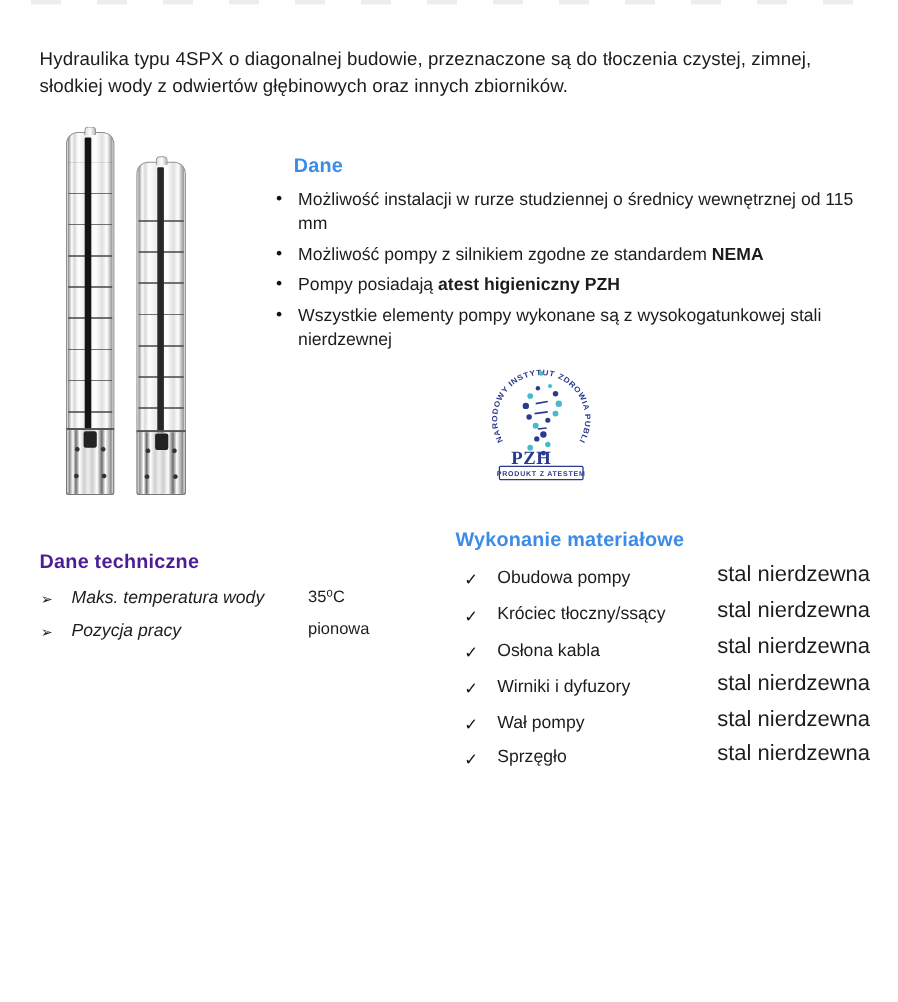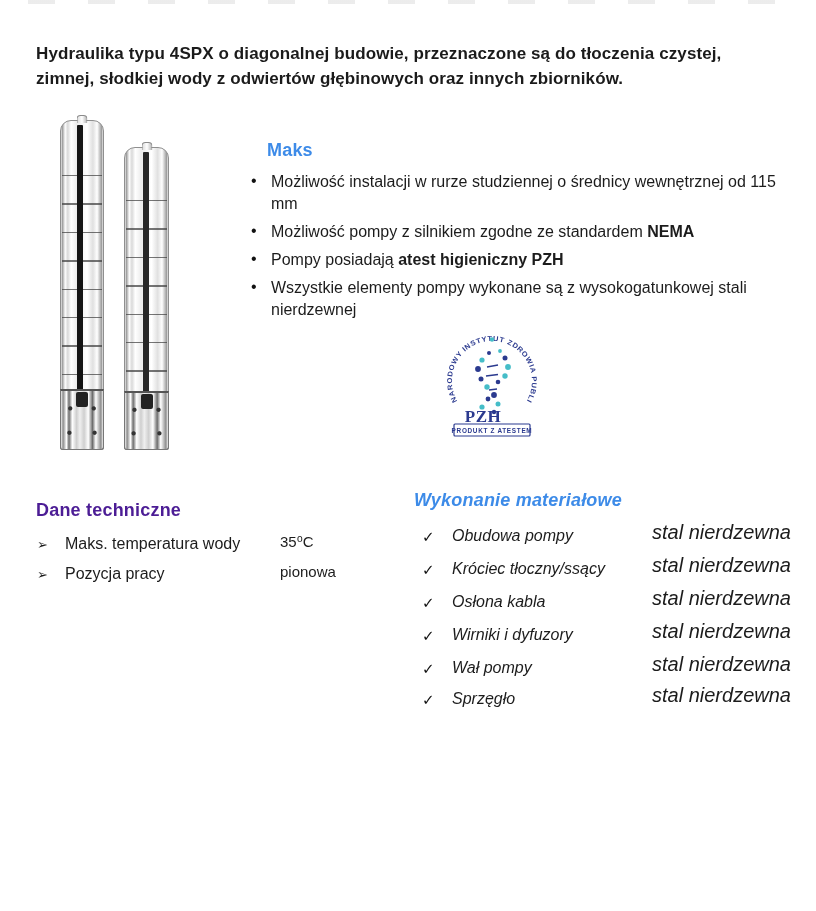--- a/index.html
+++ b/index.html
@@ -13,21 +13,21 @@
   }
   
   .top-remnant{
     position:absolute;top:0;left:28px;right:8px;height:4px;
     background:repeating-linear-gradient(90deg,#e6e6e6 0 27px,transparent 27px 60px);
     opacity:.75;
   }
   
   .intro{
     position:absolute;left:36px;top:24px;width:748px;
-    font-size:17px;line-height:25px;font-weight:bold;color:#1b1b1b;
+    font-size:17px;line-height:25px;font-weight:normal;color:#1b1b1b;
     letter-spacing:.1px;
   }
   
   .pump{position:absolute;}
   .pump-nub{
     position:absolute;top:-5px;left:50%;transform:translateX(-50%);
     width:9px;height:7px;border:1px solid #8a8a8a;border-bottom:none;
     border-radius:4px 4px 0 0;background:linear-gradient(90deg,#ddd,#fff,#bbb);
   }
   .pump-body{
@@ -77,23 +77,23 @@
   .features li .bullet-dot{
     position:absolute;left:6px;top:-1px;font-size:16px;color:#111;
   }
   
   .cert-logo{position:absolute;left:437px;top:329px;width:110px;height:113px;}
   
   .tech{position:absolute;left:36px;top:500px;width:360px;}
   .tech .blue-heading{margin:0 0 14px 0;}
   .trow{position:relative;height:30px;}
   .trow .tbullet{position:absolute;left:1px;top:2px;font-size:13px;color:#1c1c1c;}
-  .trow .tlabel{position:absolute;left:29px;top:0;font-size:16px;font-weight:500;}
+  .trow .tlabel{position:absolute;left:29px;top:0;font-size:16px;font-weight:500;font-style:italic;}
   .trow .tvalue{position:absolute;left:244px;top:-2px;font-size:15px;font-weight:500;}
-  .material{position:absolute;left:414px;top:490px;width:390px;font-style:italic;}
+  .material{position:absolute;left:414px;top:480px;width:390px;}
   .material .blue-heading{margin:0 0 16px 0;}
   .mrow{position:relative;height:33px;}
   .mrow .mcheck{position:absolute;left:8px;top:1px;font-size:15px;font-weight:bold;color:#111;}
   .mrow .mlabel{position:absolute;left:38px;top:0;font-size:16px;font-weight:500;}
   .mrow .mvalue{position:absolute;left:238px;top:-6px;font-size:20px;font-weight:500;}
 </style>
 </head>
 <body>
 
 <div class="page">
@@ -113,21 +113,21 @@
 
   <div class="pump" style="left:124px;top:147px;width:45px;height:303px;">
     <div class="pump-body"></div>
     <div class="pump-nub"></div>
     <div class="pump-rungs" style="top:26px;bottom:60px;"></div>
     <div class="pump-cable" style="left:19px;width:6px;top:5px;bottom:10px;background:#272727;"></div>
     <div class="pump-base" style="height:56px;"></div>
   </div>
 
   <section class="features">
-    <h2 class="blue-heading" style="color:#3d8be8;">Maks</h2>
+    <h2 class="blue-heading" style="color:#3d8be8;">Dane</h2>
     <ul>
       <li>
         <span class="bullet-dot">•</span>
         <span>Możliwość instalacji w rurze studziennej o średnicy wewnętrznej od 115 mm</span><b></b>
       </li>
       <li>
         <span class="bullet-dot">•</span>
         <span>Możliwość pompy z silnikiem zgodne ze standardem </span><b>NEMA</b>
       </li>
       <li>

